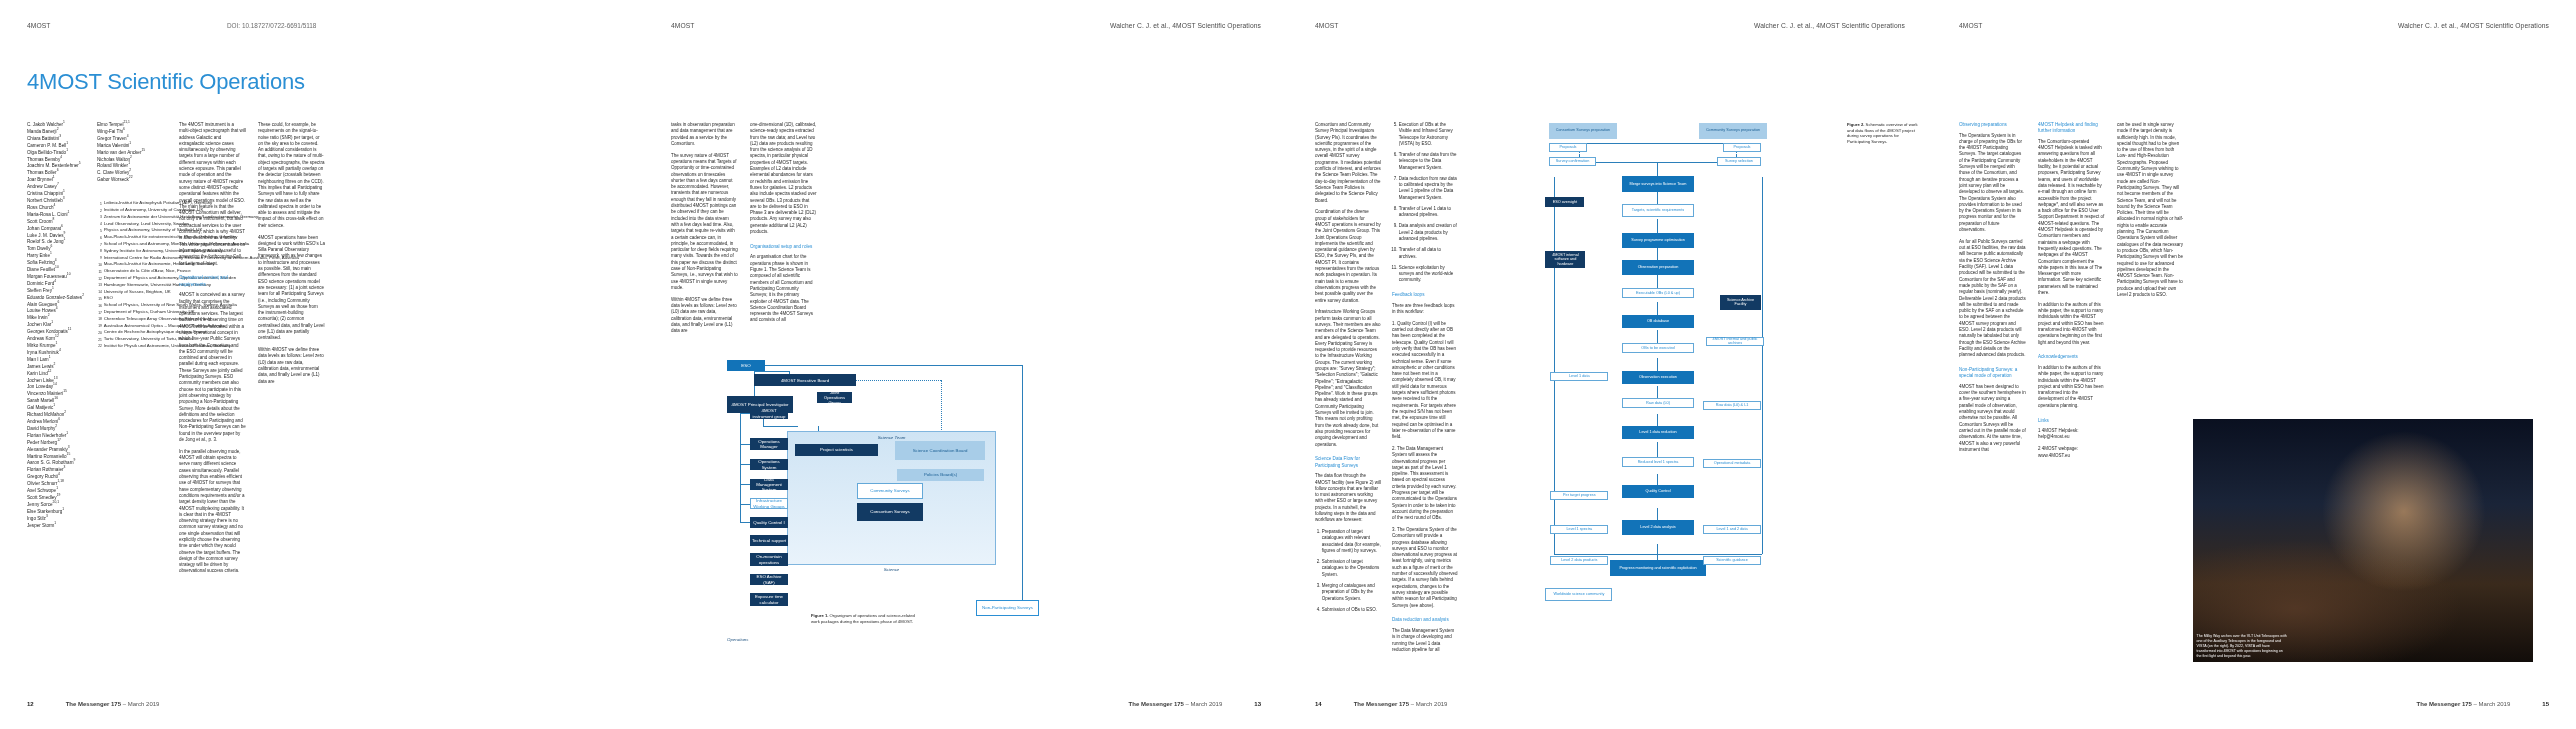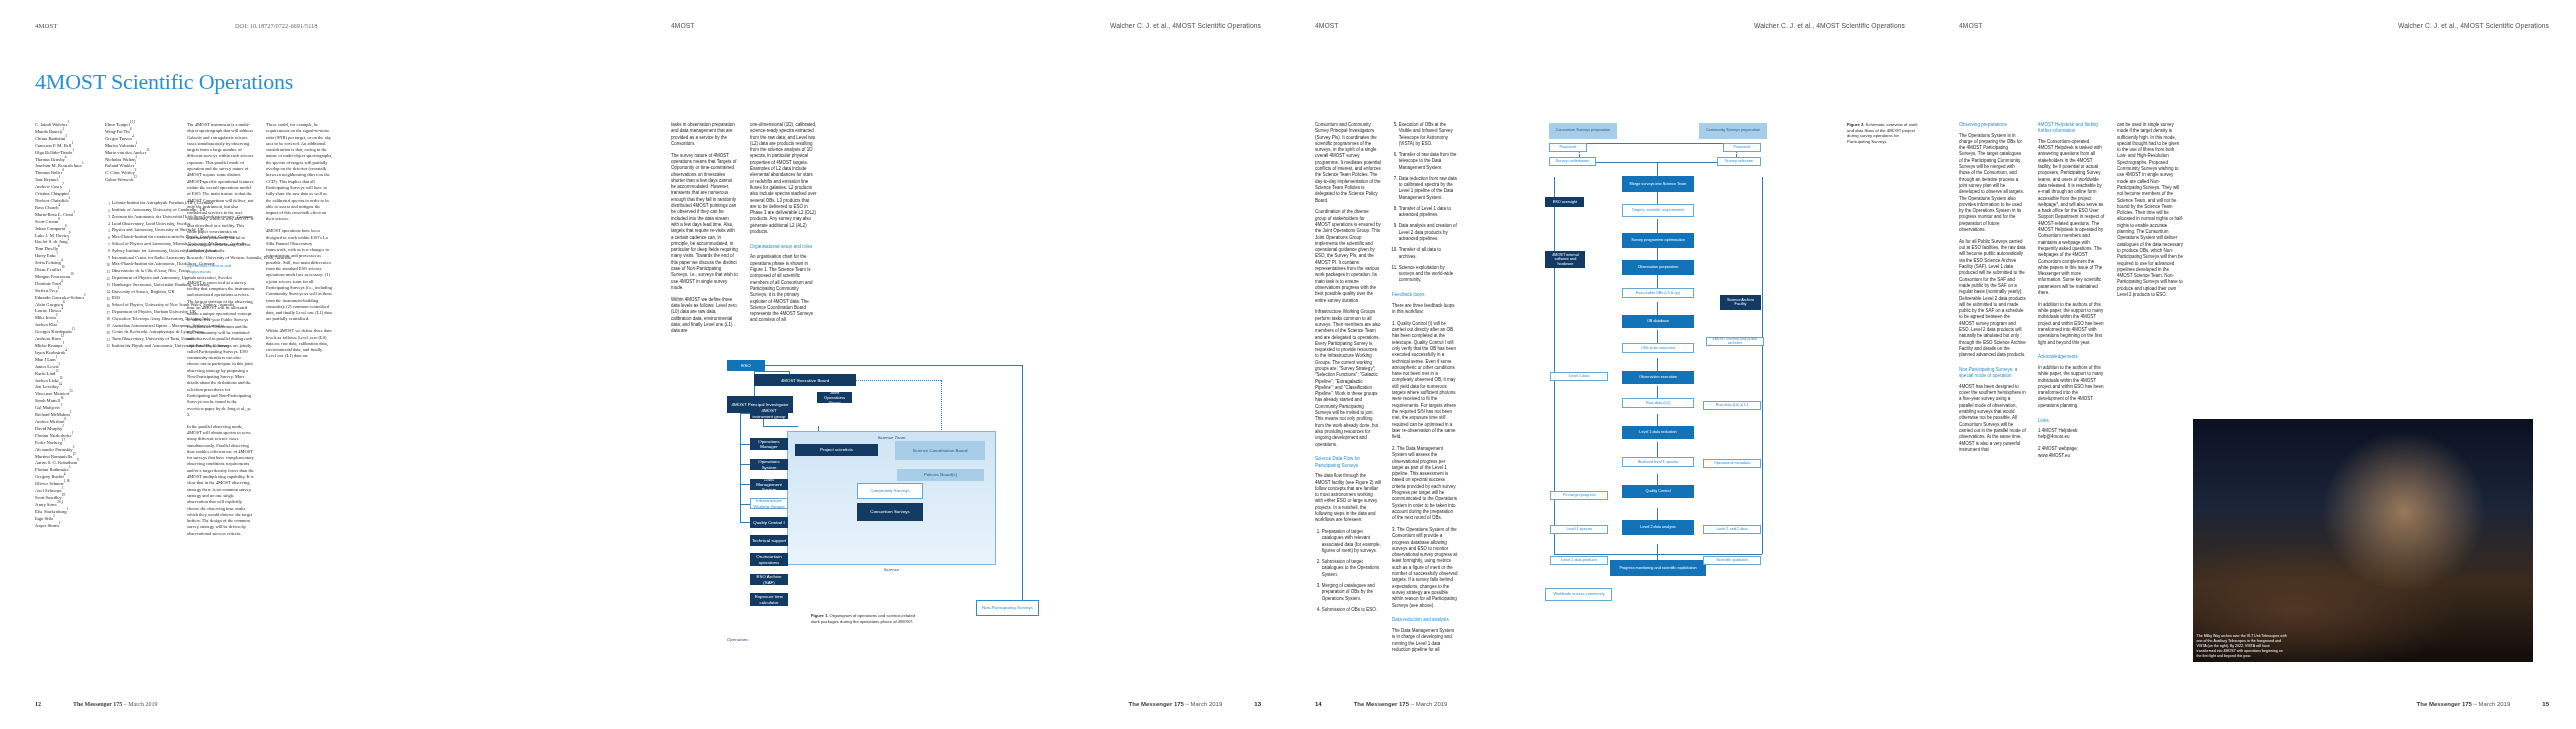--- a/index.html
+++ b/index.html
@@ -8,21 +8,21 @@
     width: 2576px; height: 729px;
     background: #ffffff;
     font-family: "Liberation Sans", sans-serif;
     color: #1a1a1a;
     overflow: hidden;
   }
   .spread { position: relative; width: 2576px; height: 729px; }
 
   
   .page { position: absolute; top: 0; height: 729px; background:#fff; }
-  #page-12 { left: 8px;    width: 644px; font-family: Liberation Serif, serif; }
+  #page-12 { left: 0;    width: 644px; }
   #page-13 { left: 644px; width: 644px; }
   #page-14 { left: 1288px; width: 644px; }
   #page-15 { left: 1932px; width: 644px; }
 
   .runhead {
     position:absolute; top:22px; font-size:6.7px; color:#4a4a4a;
     letter-spacing:0.1px; white-space:nowrap;
   }
   .runhead.left  { left: 27px; }
   .runhead.right { right: 27px; text-align:right; }

